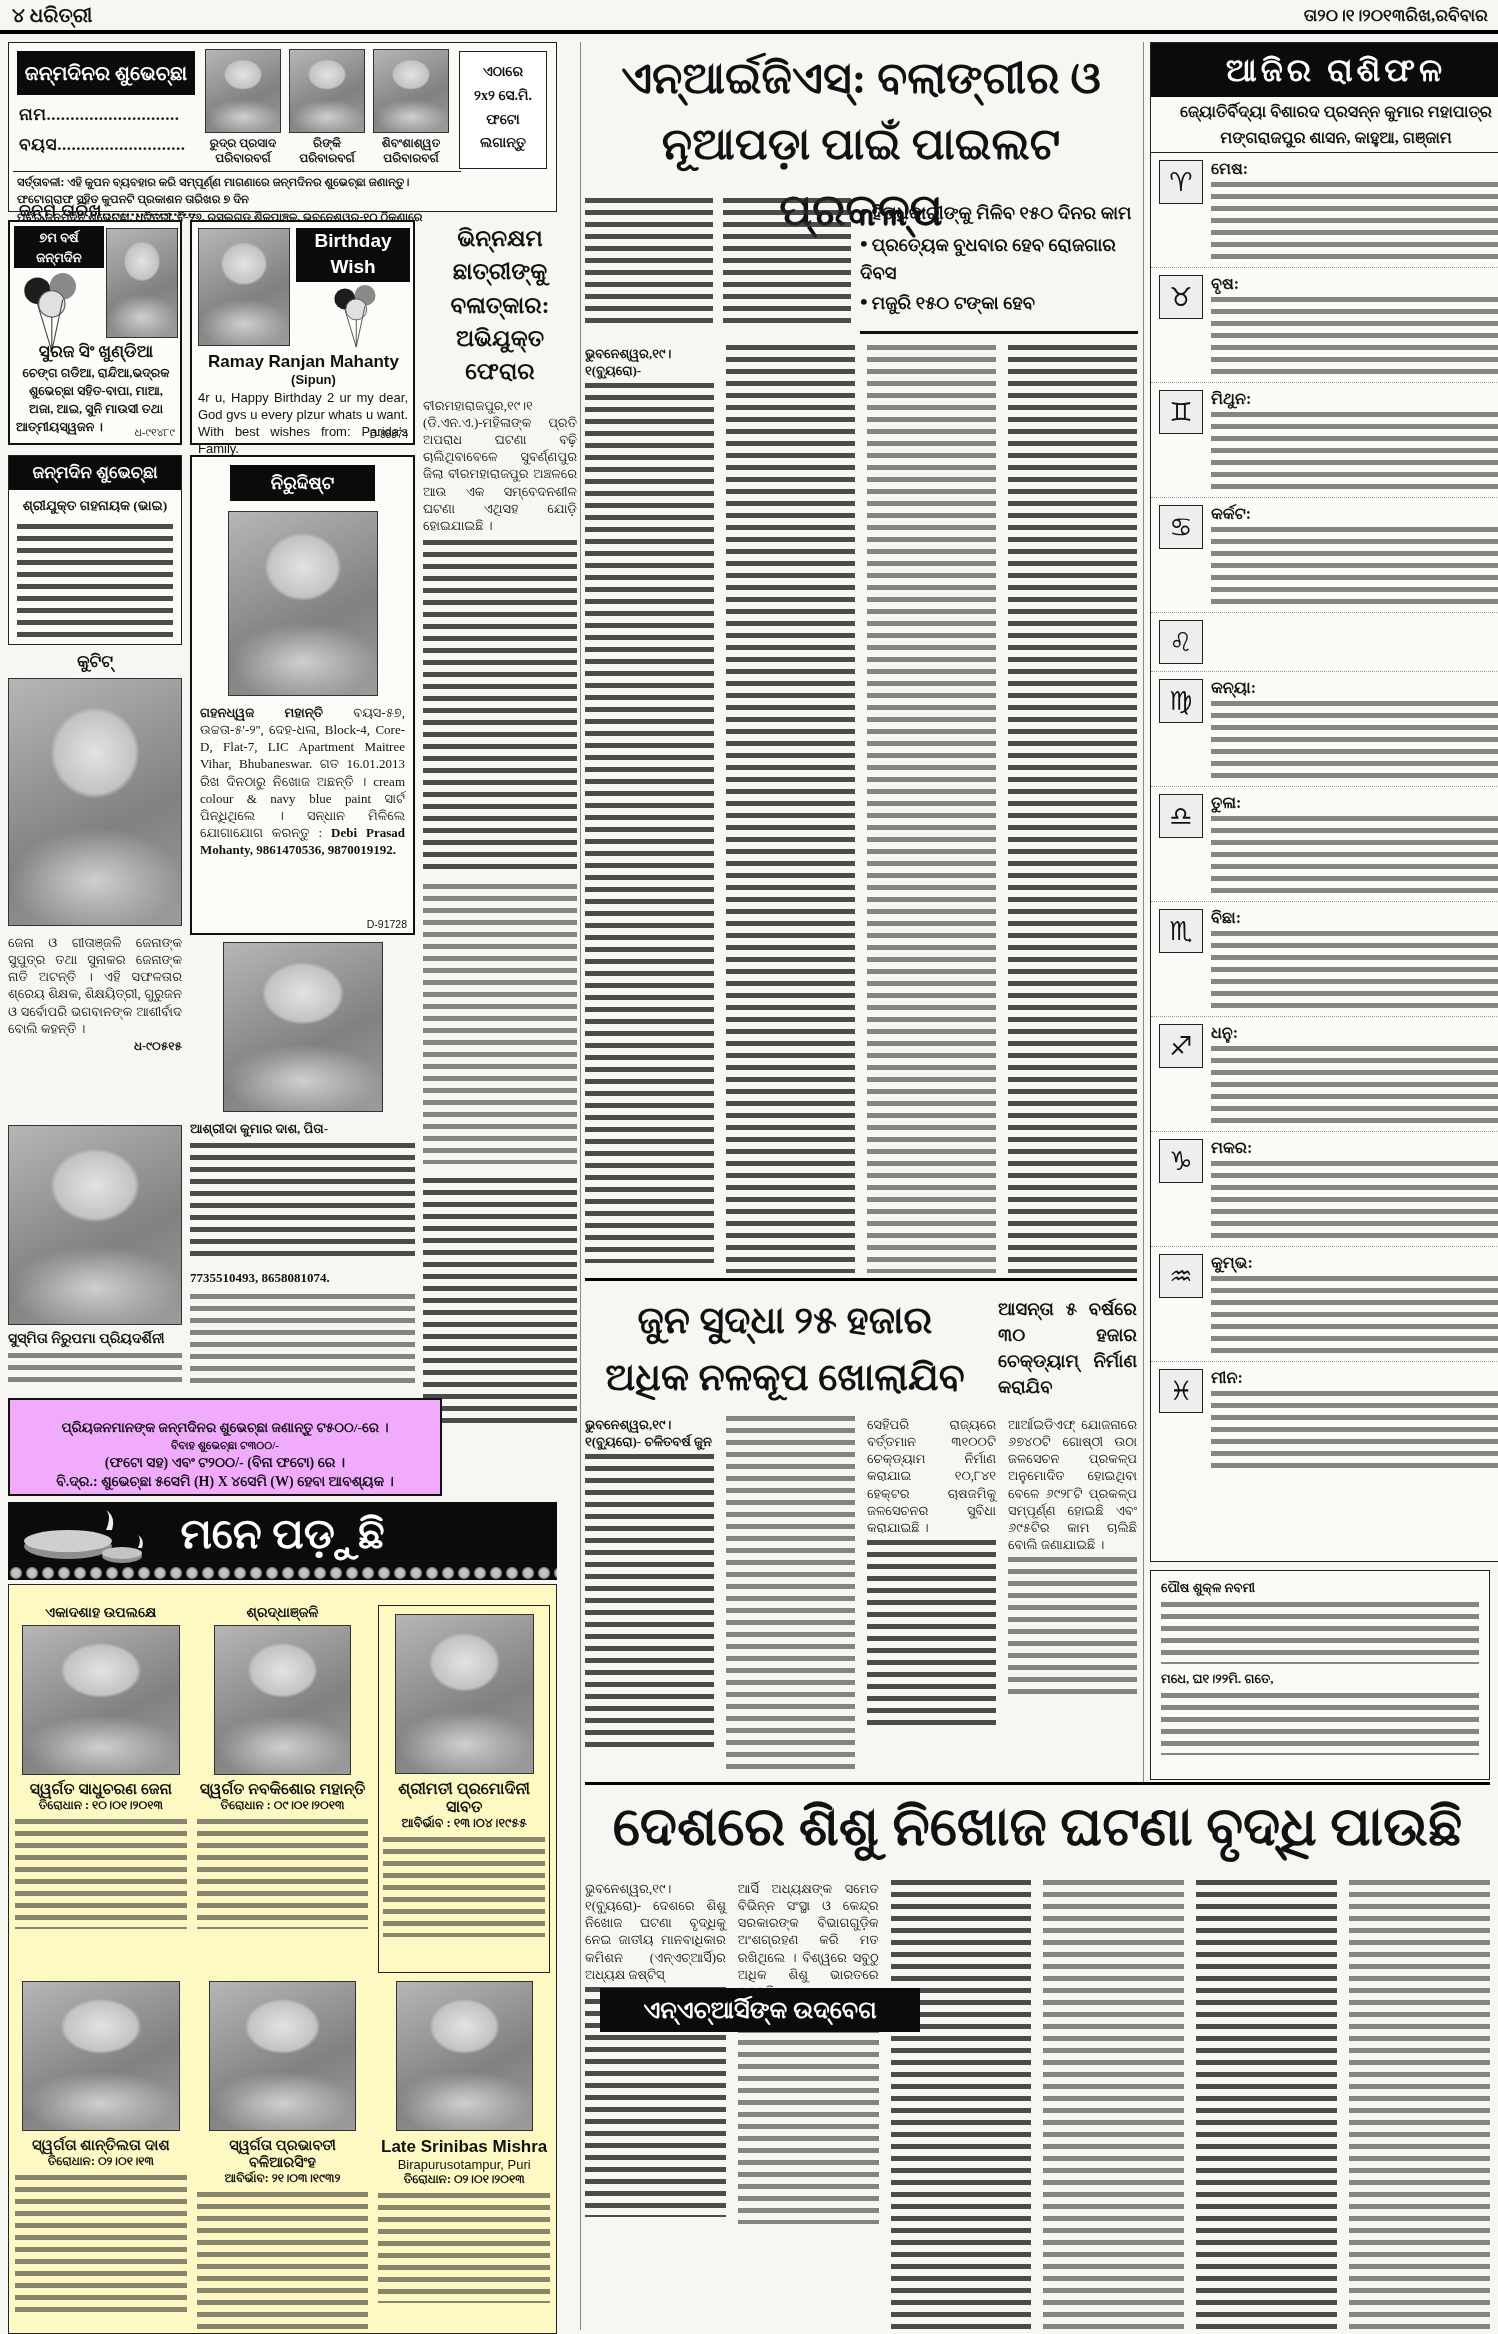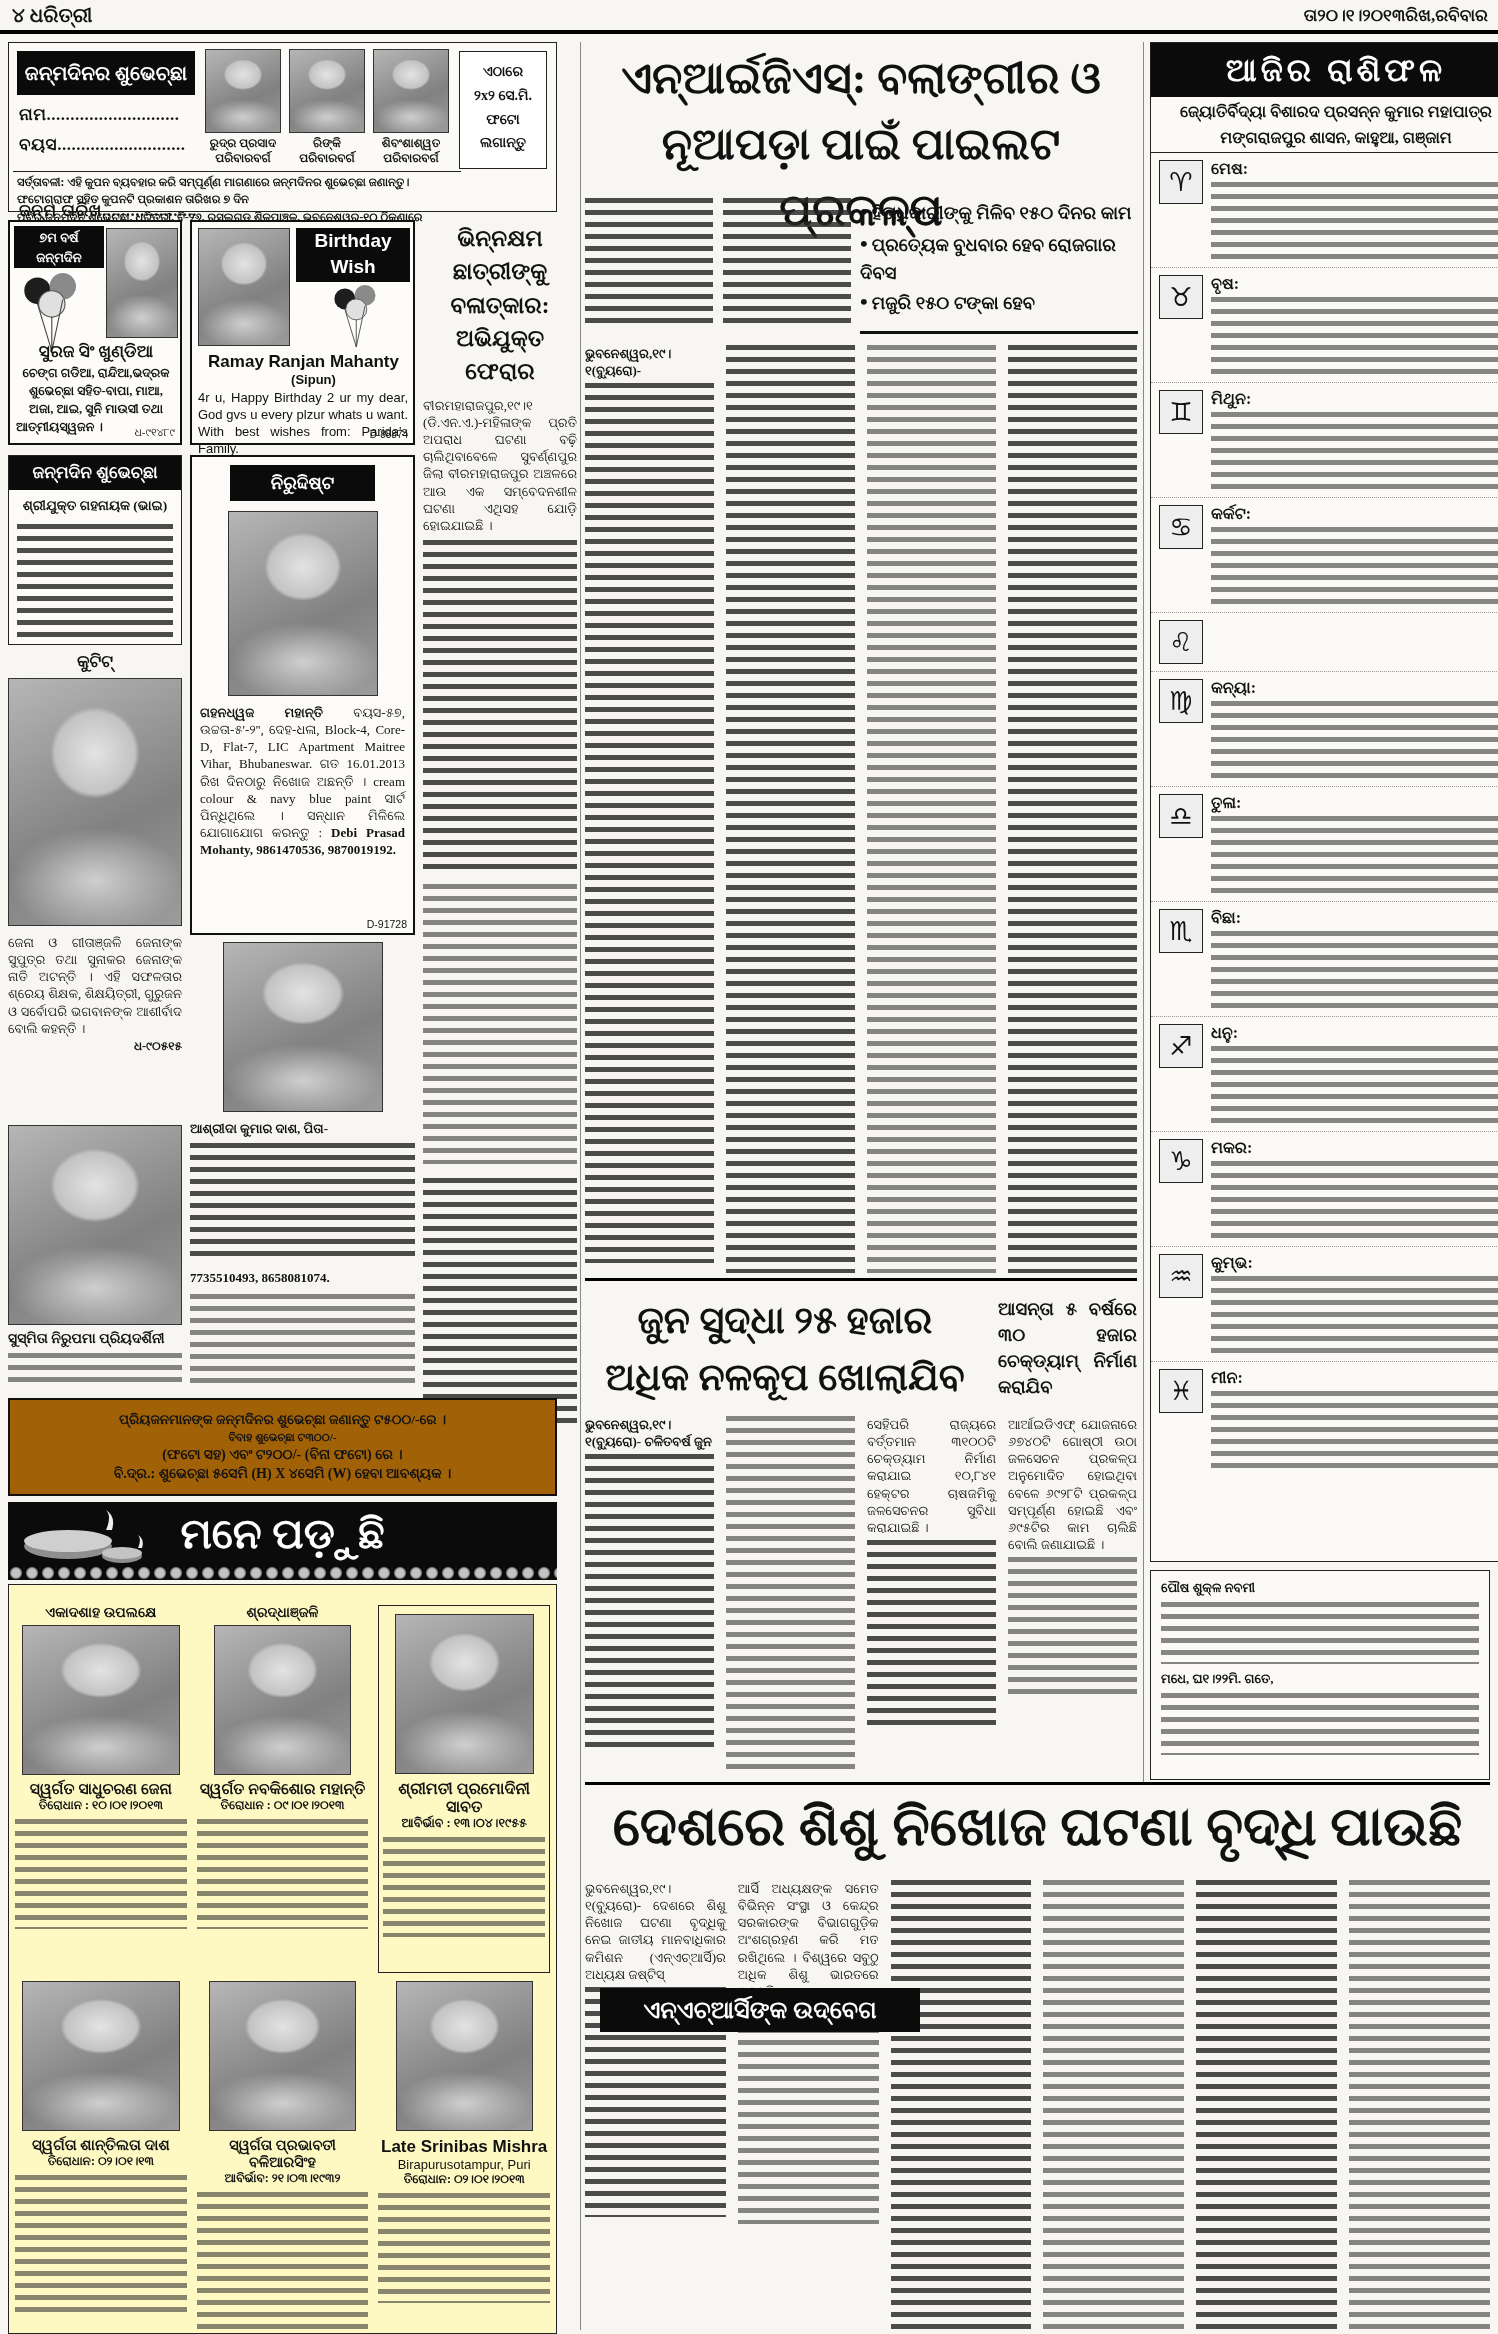--- a/index.html
+++ b/index.html
@@ -163,21 +163,21 @@
   <div class="abs" style="left:190px;top:942px;width:225px;height:452px;">
     <div class="ph" style="width:160px;height:170px;margin:0 auto;"></div>
     <div class="just body-txt" style="margin-top:8px;">
       <span class="b">ଆଶ୍ରୀଦା କୁମାର ଦାଶ, ପିତା-</span>
     </div>
     <div class="fx" style="height:120px;margin-top:6px;"></div>
     <div class="b body-txt" style="margin-top:6px;">7735510493, 8658081074.</div>
     <div class="fx lt" style="height:96px;margin-top:8px;"></div>
   </div>
 
-  <div class="abs box2 ctr" style="left:8px;top:1398px;width:549px;height:98px;background:#a16207;padding-top:12px;">
+  <div class="abs box2 ctr" style="left:8px;top:1398px;width:434px;height:98px;background:#f0abfc;padding-top:20px;">
     <div class="b" style="font-size:13.5px;">ପ୍ରିୟଜନମାନଙ୍କ ଜନ୍ମଦିନର ଶୁଭେଚ୍ଛା ଜଣାନ୍ତୁ ଟ୫୦୦/-ରେ ।</div>
     <div class="b" style="font-size:11px;margin-top:3px;">ବିବାହ ଶୁଭେଚ୍ଛା ଟ୩୦୦/-</div>
     <div class="b" style="font-size:14px;margin-top:3px;">(ଫଟୋ ସହ) ଏବଂ ଟ୨୦୦/-    (ବିନା ଫଟୋ) ରେ ।</div>
     <div class="b" style="font-size:14px;margin-top:3px;">ବି.ଦ୍ର.: ଶୁଭେଚ୍ଛା  ୫ସେମି (H)  X ୪ସେମି (W)  ହେବା ଆବଶ୍ୟକ ।</div>
   </div>
 
   <div class="abs inv" style="left:8px;top:1502px;width:549px;height:78px;">
     <svg class="abs" style="left:10px;top:6px;" width="130" height="56" viewBox="0 0 130 56">
       <ellipse cx="50" cy="38" rx="44" ry="13" fill="#8f8f8f"></ellipse>
       <ellipse cx="50" cy="33" rx="44" ry="11" fill="#cfcfcf"></ellipse>

